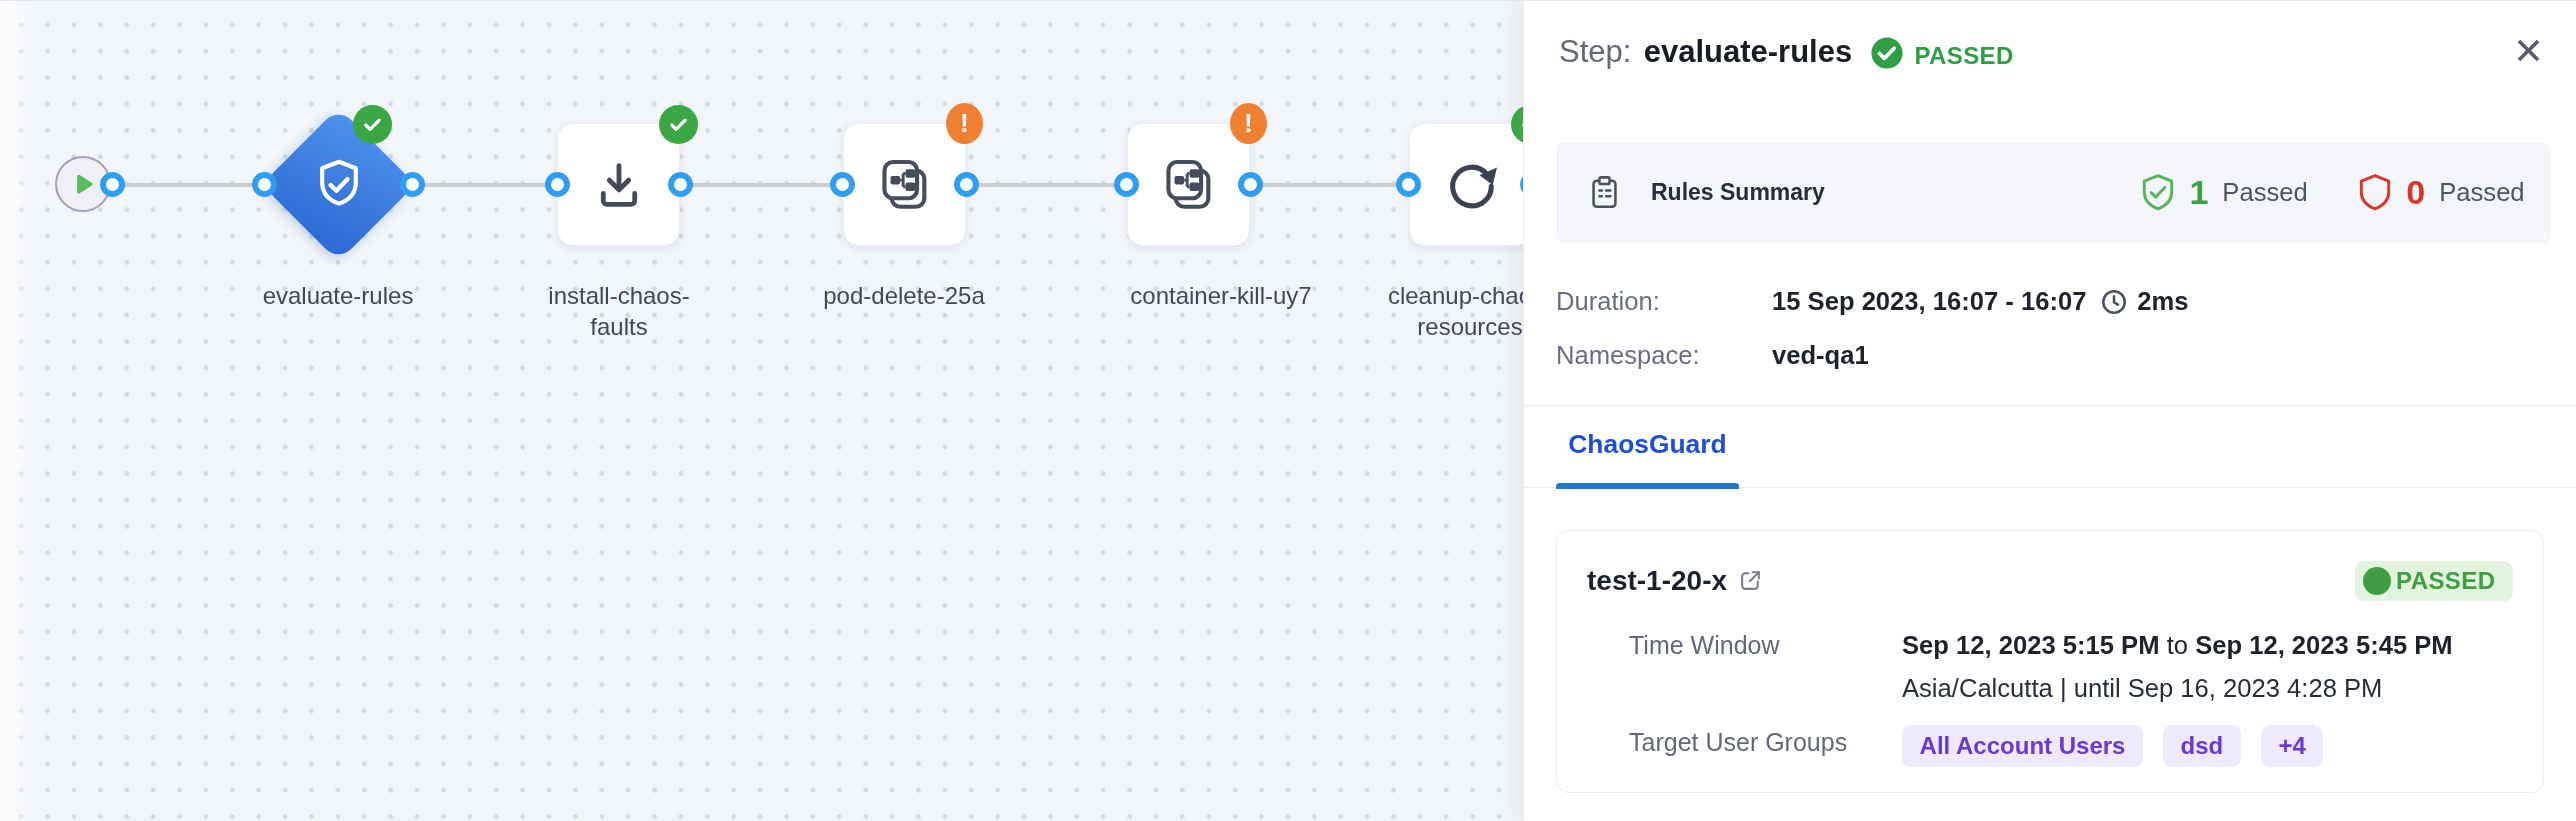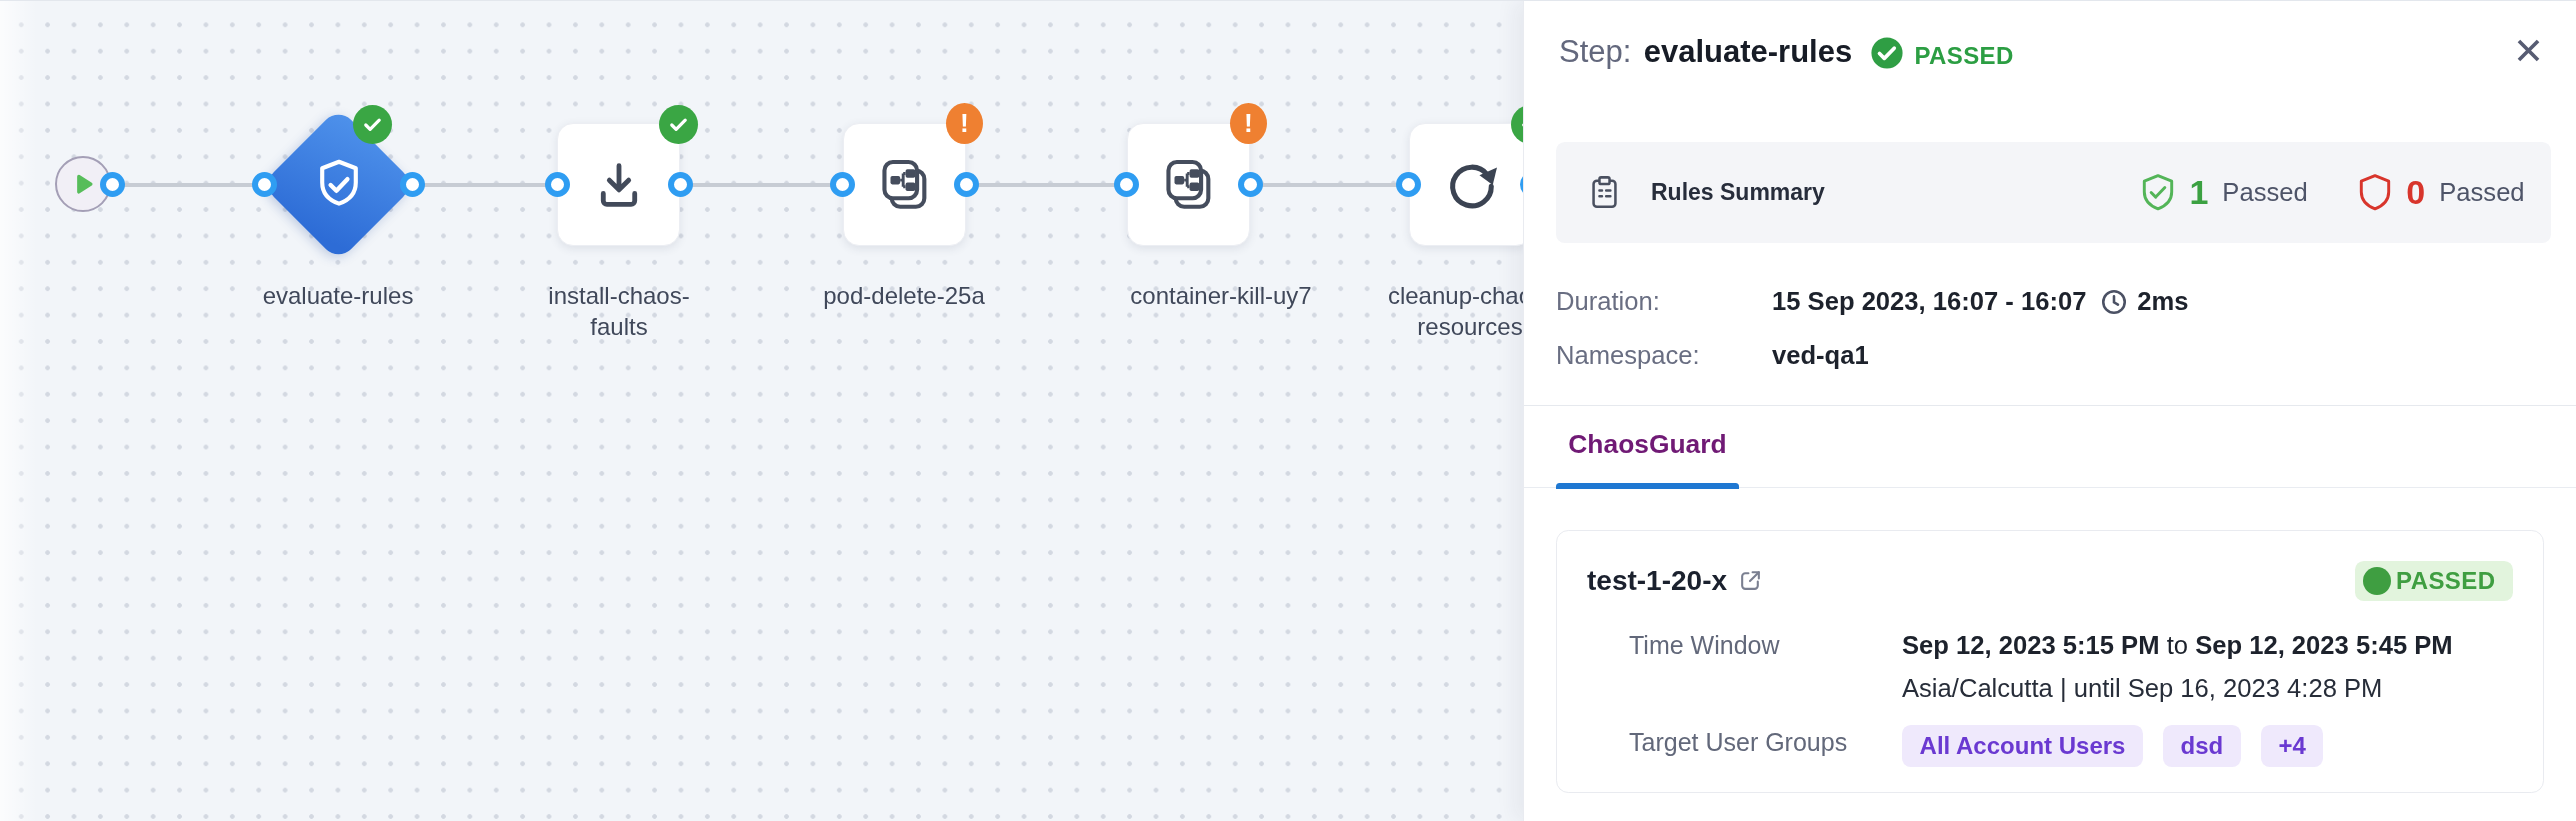--- a/index.html
+++ b/index.html
@@ -74,21 +74,21 @@
   .metric + .metric { margin-left:46px; }
   .rules-right { margin-left:auto; display:flex; align-items:center; }
 
   .details { padding:41px 32px 0 32px; }
   .detail-row { display:flex; align-items:center; line-height:35px; margin-bottom:19.4px; font-size:25.6px; }
   .detail-label { width:216px; color:#696e82; flex:none; }
   .detail-value { font-weight:bold; color:#1d222c; display:flex; align-items:center; }
   .clock-wrap { display:inline-flex; margin:0 8.8px 0 14px; }
 
   .tabbar { margin-top:32px; border-top:1.8px solid #e6e9ee; border-bottom:1.8px solid #e9ecf1; padding-left:32px; }
-  .tab { display:inline-block; position:relative; padding:23px 12.3px 26.4px; font-size:26.4px; font-weight:bold; color:#701a75; cursor:pointer; }
+  .tab { display:inline-block; position:relative; padding:23px 12.3px 26.4px; font-size:26.4px; font-weight:bold; color:#1d4ed8; cursor:pointer; }
   .tab.active::after { content:""; position:absolute; left:0; right:0; bottom:-1.8px; height:5.3px; background:#1f78d2; border-radius:3.5px 3.5px 0 0; }
 
   .guard-card { margin:42px 32px 0 32px; border:1.8px solid #e9ebf0; border-radius:12.3px; padding:30px 0 25px; background:#fff; }
   .card-head { display:flex; align-items:center; padding:0 30px; margin-bottom:26.4px; }
   .card-title { font-size:28px; font-weight:bold; color:#1b212e; }
   .ext-link { margin-left:10.6px; display:inline-flex; cursor:pointer; }
   .pill { margin-left:auto; display:flex; align-items:center; background:#e2f4dd; border-radius:8.8px; padding:6.2px 17.6px 6.2px 8px; }
   .pill-dot { width:28px; height:28px; border-radius:50%; background:#3f9e41; margin-right:5.3px; }
   .pill-text { font-size:24px; font-weight:bold; color:#3f9e41; letter-spacing:0.4px; }
   .card-row { display:flex; padding:0 30px 0 72px; }

